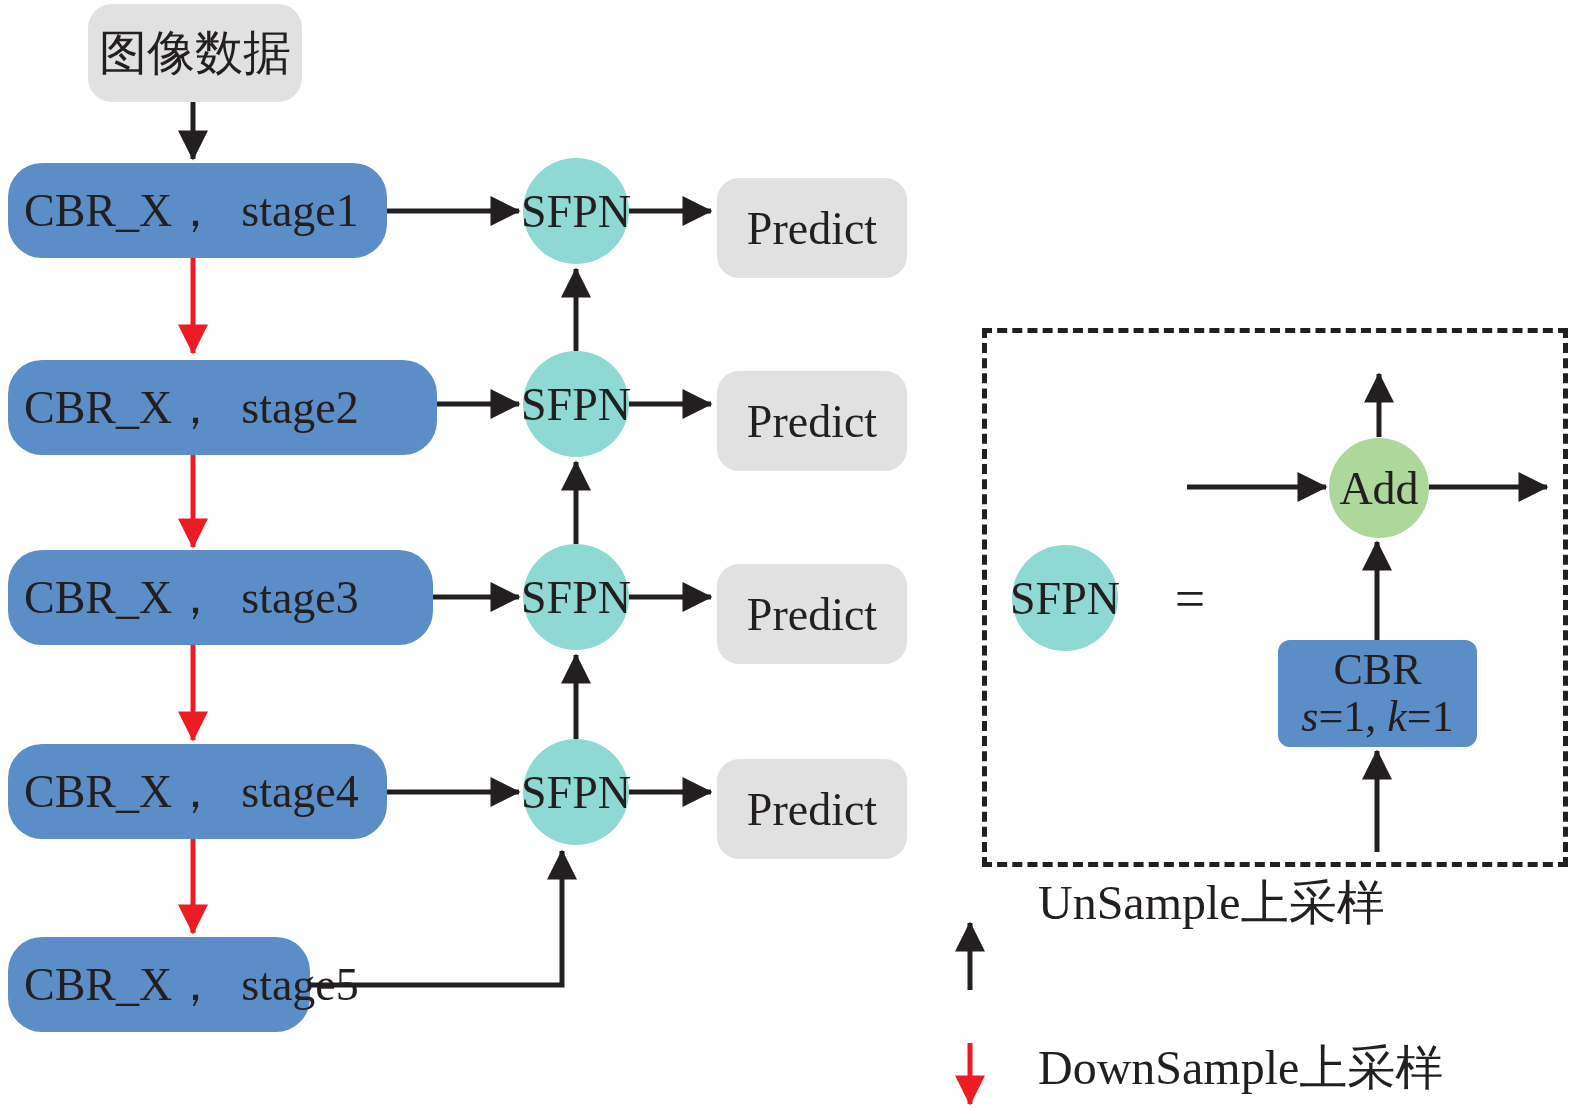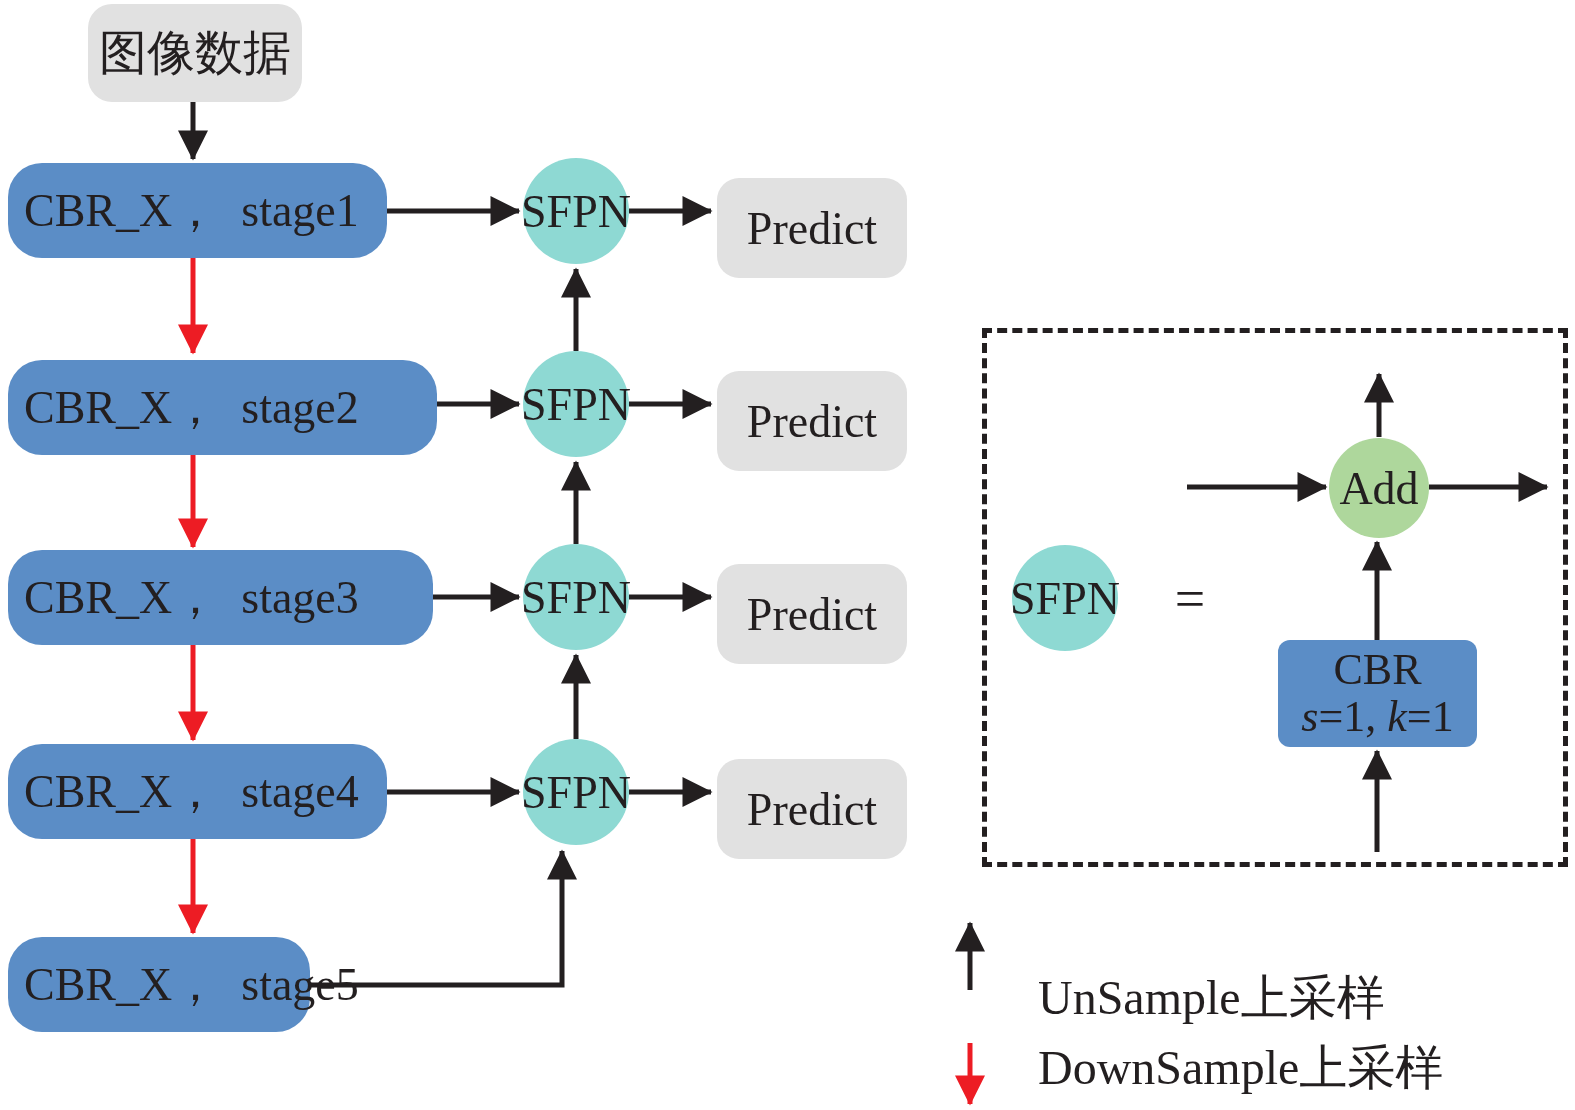--- a/index.html
+++ b/index.html
@@ -133,16 +133,16 @@
 
   <div class="abs circle add-circle">
     <span class="add-label">Add</span>
   </div>
 
   <div class="abs box blue-box cbr-box">
     <span class="cbr-title">CBR</span>
     <span class="cbr-params"><span class="it">s</span><span>=1, </span><span class="it">k</span><span>=1</span></span>
   </div>
 
-  <div class="abs legend-label" style="left:1038px;top:971px;">UnSample上采样</div>
+  <div class="abs legend-label" style="left:1038px;top:876px;">UnSample上采样</div>
   <div class="abs legend-label" style="left:1038px;top:1041px;">DownSample上采样</div>
 
 </div>
 
 </body></html>

